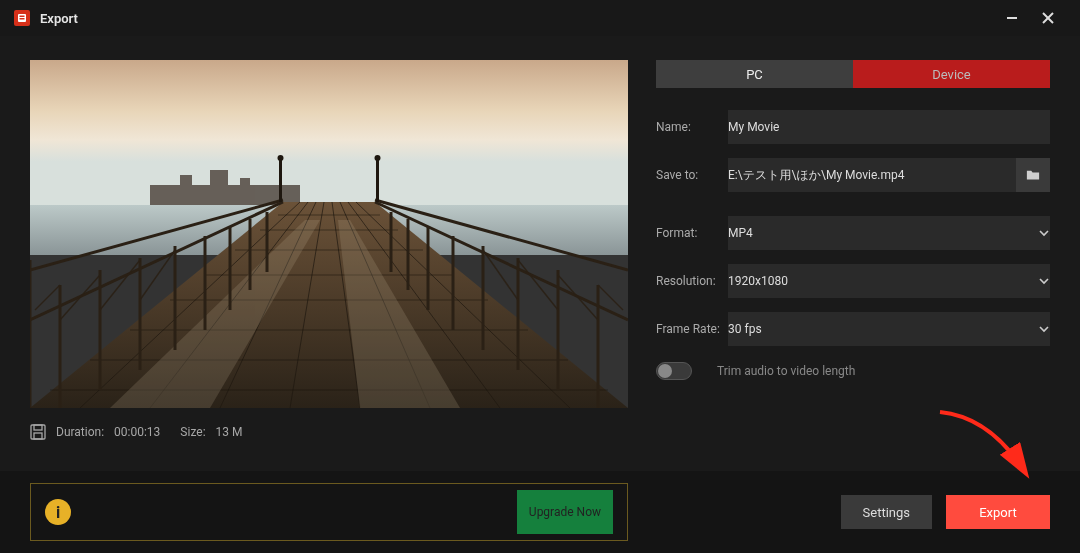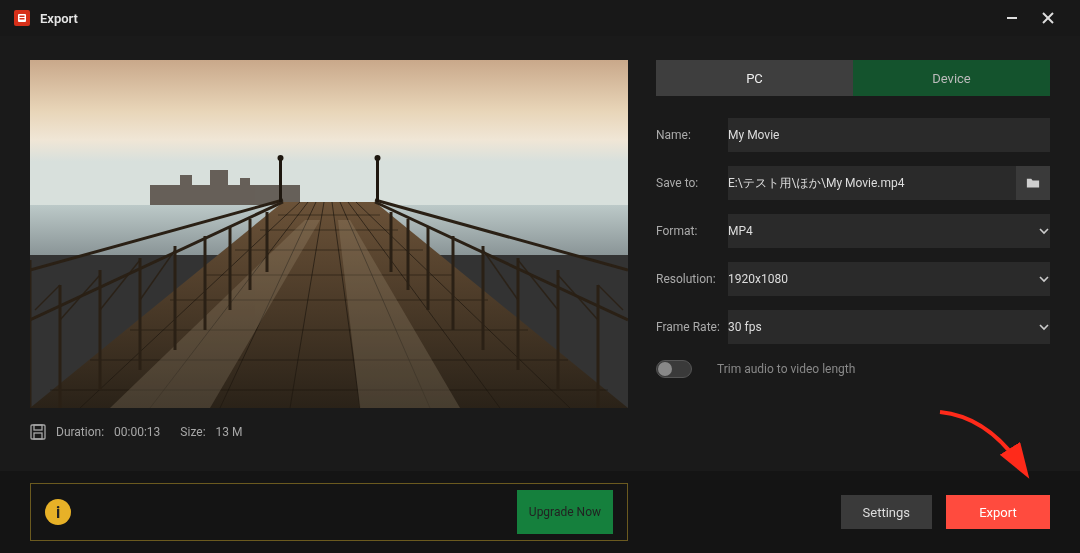--- a/index.html
+++ b/index.html
@@ -18,21 +18,21 @@
   .left-col { width: 598px; }
   .preview { width: 598px; height: 348px; background: #333; position: relative; overflow: hidden; }
   .preview svg { width: 100%; height: 100%; display:block;}
 
   .meta-row { display: flex; align-items: center; gap: 10px; margin-top: 16px; font-size: 12px; color: #a7a7a7; }
   .meta-row .disk-icon { width:16px;height:16px;}
   .meta-row span.gap { margin-left: 10px; }
 
   .right-col { flex: 1; display: flex; flex-direction: column; }
 
-  .tabs { display: flex; background: #14532d; height: 36px; }
+  .tabs { display: flex; background: #b91c1c; height: 28px; }
   .tab { flex: 1; display: flex; align-items: center; justify-content: center; font-size: 13px; color: #bbb; cursor: pointer; }
   .tab.active { background: #3e3e3e; color: #eee; }
 
   .form { margin-top: 22px; display: flex; flex-direction: column; gap: 14px; }
   .row { display: flex; align-items: center; }
   .row label { width: 72px; font-size: 12px; color: #aaa; }
   .row .field { flex: 1; background: #2a2a2a; height: 34px; display: flex; align-items: center; padding: 0 0; font-size: 12px; color: #ddd; position: relative; }
   .row .field.select { justify-content: space-between; cursor: pointer; }
   .row .field input { background: transparent; border: none; outline: none; color: #ddd; font-size: 12px; width: 100%; }
   .chev { width:12px;height:12px;}
@@ -226,21 +226,21 @@
         <div class="field">
           <input value="E:\テスト用\ほか\My Movie.mp4" style="">
         </div>
         <div class="browse-btn">
           <svg viewBox="0 0 16 16">
             <path d="M1 3h5l1.5 2H15v8H1z" fill="#cfcfcf"></path>
           </svg>
         </div>
       </div>
 
-      <div class="row" style="">
+      <div class="row" style="margin-top:10px;">
         <label>Format:</label>
         <div class="field select">
           <span>MP4</span>
           <svg class="chev" viewBox="0 0 12 12">
               <polyline points="2,4 6,8 10,4" fill="none" stroke="#ccc" stroke-width="1.6"></polyline>
             </svg>
         </div>
       </div>
 
       <div class="row">

